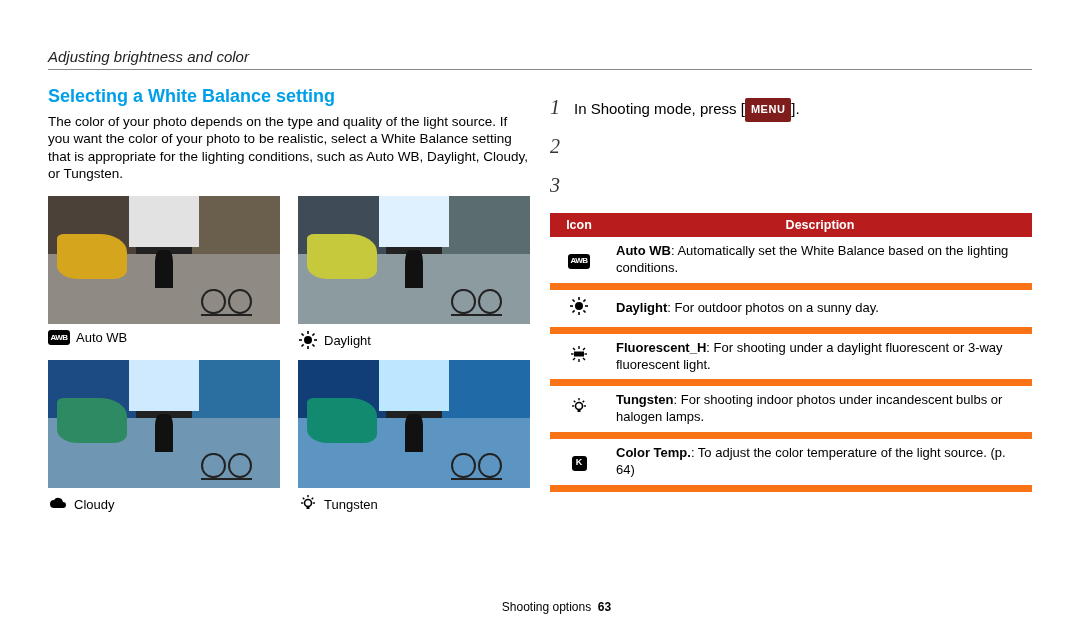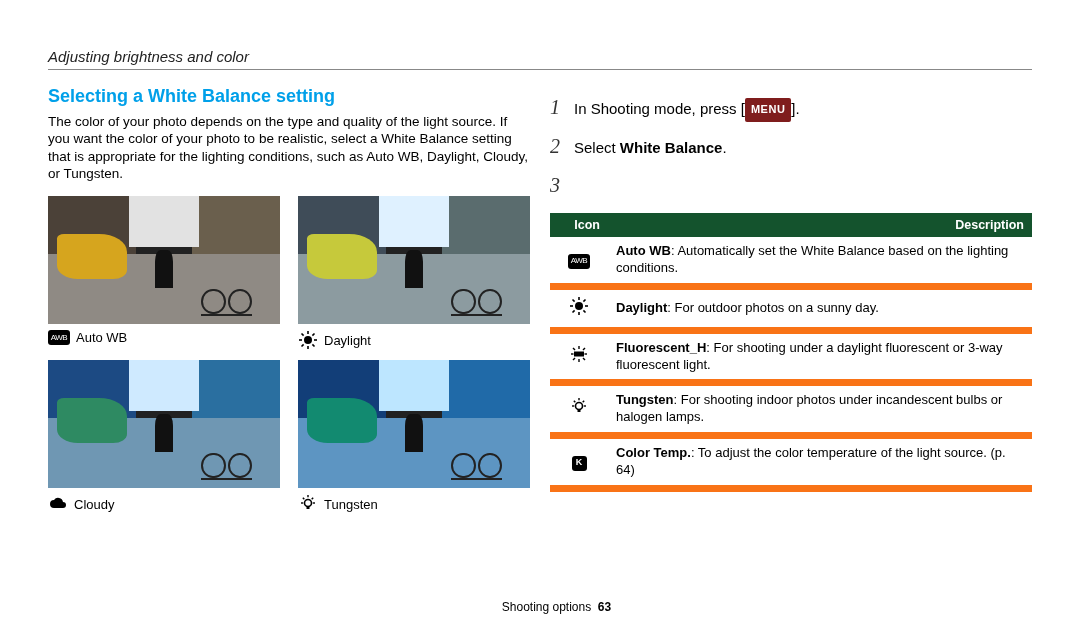--- a/index.html
+++ b/index.html
@@ -13,25 +13,25 @@
 .photo-grid { display: grid; grid-template-columns: 1fr 1fr; gap: 10px 18px; width: 100%; }
 .photo-item { }
 .photo { width: 100%; height: 128px; background: #222; position: relative; overflow: hidden; }
 .photo-caption { display: flex; align-items: center; gap: 6px; margin-top: 6px; font-size: 13px; }
 .steps { font-size: 15px; line-height: 1.95; margin-bottom: 8px; padding-top: 2px; }
 .step { display: flex; gap: 10px; align-items: baseline; }
 .step-num { font-style: italic; font-size: 20px; font-family: Georgia, serif; color: #333; min-width: 14px; }
 .menu-pill { display:inline-flex; align-items:center; vertical-align: middle; }
 .menu-inner { background:#7f1d1d; color:#fff; padding: 1px 6px; border-radius: 2px; font-size: 11px; font-weight: 900; letter-spacing: 0.5px; }
 table { width: 100%; border-collapse: collapse; font-size: 13px; }
-thead th { background: #14532d; color: #fff; text-align: right; font-weight: 600; padding: 5px 8px; font-size: 12.5px; }
+thead th { background: #b91c1c; color: #fff; text-align: center; font-weight: 600; padding: 5px 8px; font-size: 12.5px; }
 thead th:first-child { width: 58px; }
 tbody td { border-bottom: 7px solid #f97316; padding: 6px 8px; vertical-align: middle; line-height: 1.3; }
 tbody td:first-child { text-align: center; vertical-align: middle; padding-left:0; padding-right:0; }
-.icon-box { display:inline-flex; align-items:center; justify-content:center; width:22px; height:15px; background:#000; color:#fff; border-radius:3px; font-size:8px; font-weight:400; letter-spacing:-0.5px; }
+.icon-box { display:inline-flex; align-items:center; justify-content:center; width:22px; height:15px; background:#000; color:#fff; border-radius:3px; font-size:8px; font-weight:700; letter-spacing:-0.5px; }
 .icon-k { display:inline-flex; align-items:center; justify-content:center; width:15px; height:15px; background:#000; color:#fff; border-radius:3px; font-size:9px; font-weight:700; }
 .icon-svg { width:20px; height:20px; display:inline-flex; align-items:center; justify-content:center; }
 .footer { position:absolute; bottom:16px; left:0; right:0; text-align:center; font-size:12px; color:#000;padding-left:33px; }
 
 .scene { position:absolute; inset:0; }
 .sky { position:absolute; top:0; left:35%; width:30%; height:40%; }
 .road { position:absolute; bottom:0; left:0; right:0; height:55%; }
 .wall-l { position:absolute; left:0; top:0; width:38%; height:100%; }
 .wall-r { position:absolute; right:0; top:0; width:38%; height:100%; }
 .flowers { position:absolute; left:4%; top:30%; width:30%; height:35%; border-radius:10% 40% 20% 30%; }
@@ -164,23 +164,20 @@
       <div class="step">
         <span class="step-num">1</span>
         <span>
           <span>In Shooting mode, press [</span><span class="menu-pill">
               <span class="menu-inner">MENU</span>
             </span><span>].</span>
         </span>
       </div>
       <div class="step">
         <span class="step-num">2</span>
-        <span>
-          <span>Select </span><b>White Balance</b><span>.</span>
-        </span>
       </div>
       <div class="step">
         <span class="step-num">3</span>
       </div>
     </div>
 
     <table>
       <thead>
         <tr>
           <th>Icon</th>

